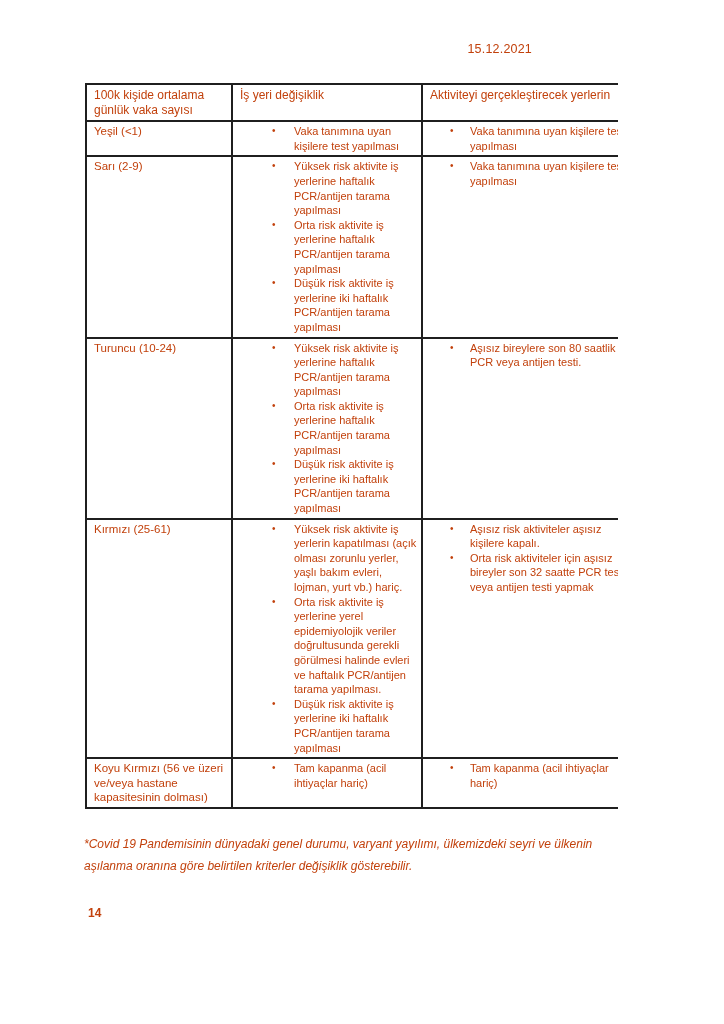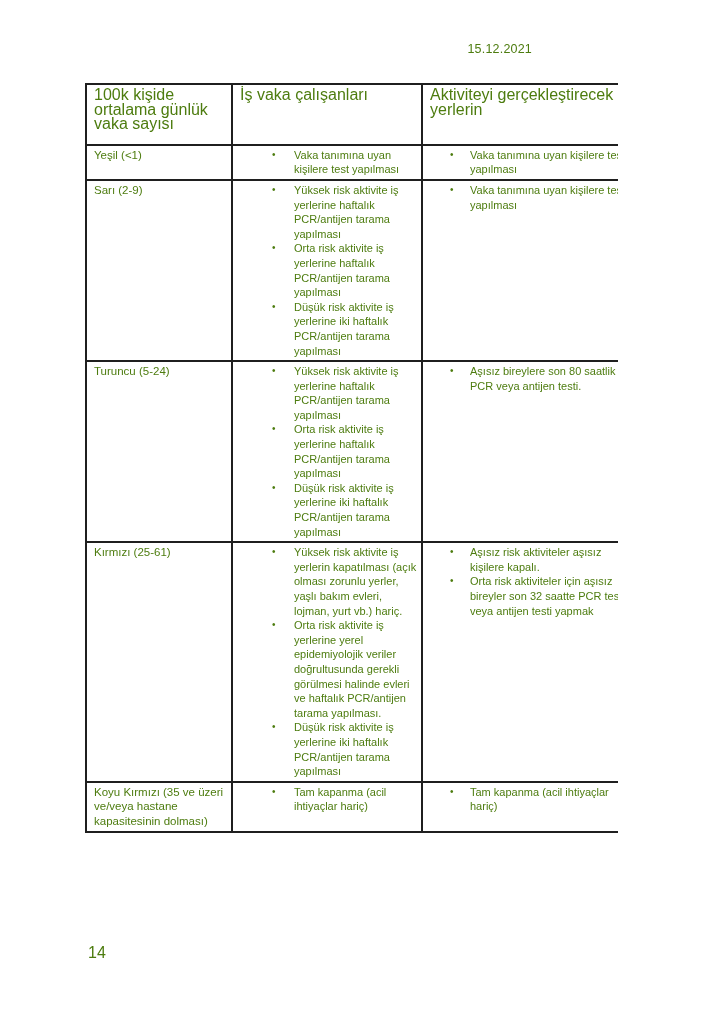--- a/index.html
+++ b/index.html
@@ -6,21 +6,21 @@
     margin: 0;
     padding: 0;
     background: #ffffff;
   }
   .page {
     position: relative;
     width: 618px;
     height: 1024px;
     background: #ffffff;
     font-family: "Liberation Sans", sans-serif;
-    color: #4d7c0f;
+    color: #c2410c;
     overflow: hidden;
   }
   .doc-date {
     position: absolute;
     top: 42px;
     right: 86px;
     font-size: 12.5px;
     letter-spacing: 0.2px;
   }
   table.risk-table {
@@ -36,22 +36,22 @@
   .risk-table col.c1 { width: 146px; }
   .risk-table col.c2 { width: 190px; }
   .risk-table col.c3 { width: 217px; }
   .risk-table th, .risk-table td {
     border: 2px solid #1f1f1f;
     vertical-align: top;
     text-align: left;
     font-weight: normal;
   }
   .risk-table th {
-    padding: 3px 2px 12px 7px;
-    font-size: 16px;
+    padding: 3px 2px 3px 7px;
+    font-size: 12px;
   }
   .risk-table td.level-cell {
     padding: 2px 2px 2px 7px;
     font-size: 11.5px;
     margin-top: 12px;
   }
   .risk-table td.list-cell {
     padding: 2px 2px 2px 0;
   }
   ul.bullets {
@@ -72,41 +72,42 @@
     left: 84px;
     top: 834px;
     width: 548px;
     font-style: italic;
     font-size: 12px;
     line-height: 21.5px;
   }
   .page-number {
     position: absolute;
     left: 88px;
-    top: 944px;
-    font-size: 16px;
+    top: 906px;
+    font-size: 12px;
+    font-weight: bold;
   }
 </style>
 </head>
 <body>
 
 <div class="page">
 
   <div class="doc-date">15.12.2021</div>
 
   <table class="risk-table">
     <colgroup>
       <col class="c1">
         <col class="c2">
         <col class="c3">
     </colgroup>
     <thead>
       <tr>
         <th>100k kişide ortalama günlük vaka sayısı</th>
-        <th>İş vaka çalışanları</th>
+        <th>İş yeri değişiklik</th>
         <th>Aktiviteyi gerçekleştirecek yerlerin</th>
       </tr>
     </thead>
     <tbody id="risk-table-body">
         <tr>
           <td class="level-cell">Yeşil (&lt;1)</td>
           <td class="list-cell workplace-cell">
             <ul class="bullets">
               <li><span class="bullet">•</span><span>Vaka tanımına uyan kişilere test yapılması</span></li>
             </ul>
@@ -126,21 +127,21 @@
               <li><span class="bullet">•</span><span>Düşük risk aktivite iş yerlerine  iki haftalık PCR/antijen tarama yapılması</span></li>
             </ul>
           </td>
           <td class="list-cell activity-cell">
             <ul class="bullets">
               <li><span class="bullet">•</span><span>Vaka tanımına uyan kişilere test yapılması</span></li>
             </ul>
           </td>
         </tr>
         <tr>
-          <td class="level-cell">Turuncu (5-24)</td>
+          <td class="level-cell">Turuncu (10-24)</td>
           <td class="list-cell workplace-cell">
             <ul class="bullets">
               <li><span class="bullet">•</span><span>Yüksek risk aktivite iş yerlerine haftalık PCR/antijen tarama yapılması</span></li>
               <li><span class="bullet">•</span><span>Orta risk aktivite iş yerlerine haftalık PCR/antijen tarama yapılması</span></li>
               <li><span class="bullet">•</span><span>Düşük risk aktivite iş yerlerine iki haftalık PCR/antijen tarama yapılması</span></li>
             </ul>
           </td>
           <td class="list-cell activity-cell">
             <ul class="bullets">
               <li><span class="bullet">•</span><span>Aşısız bireylere son 80 saatlik PCR veya antijen testi.</span></li>
@@ -157,31 +158,32 @@
             </ul>
           </td>
           <td class="list-cell activity-cell">
             <ul class="bullets">
               <li><span class="bullet">•</span><span>Aşısız risk aktiviteler aşısız kişilere kapalı.</span></li>
               <li><span class="bullet">•</span><span>Orta risk aktiviteler için aşısız bireyler son 32 saatte PCR testi veya antijen testi yapmak</span></li>
             </ul>
           </td>
         </tr>
         <tr>
-          <td class="level-cell">Koyu Kırmızı (35 ve üzeri ve/veya hastane kapasitesinin dolması)</td>
+          <td class="level-cell">Koyu Kırmızı (56 ve üzeri ve/veya hastane kapasitesinin dolması)</td>
           <td class="list-cell workplace-cell">
             <ul class="bullets">
               <li><span class="bullet">•</span><span>Tam kapanma (acil ihtiyaçlar hariç)</span></li>
             </ul>
           </td>
           <td class="list-cell activity-cell">
             <ul class="bullets">
               <li><span class="bullet">•</span><span>Tam kapanma (acil ihtiyaçlar hariç)</span></li>
             </ul>
           </td>
         </tr>
       </tbody>
   </table>
 
+  <div class="footnote">*Covid 19 Pandemisinin dünyadaki genel durumu, varyant yayılımı, ülkemizdeki seyri ve ülkenin aşılanma oranına göre belirtilen kriterler değişiklik gösterebilir.</div>
 
   <div class="page-number">14</div>
 
 </div>
 
 </body></html>

